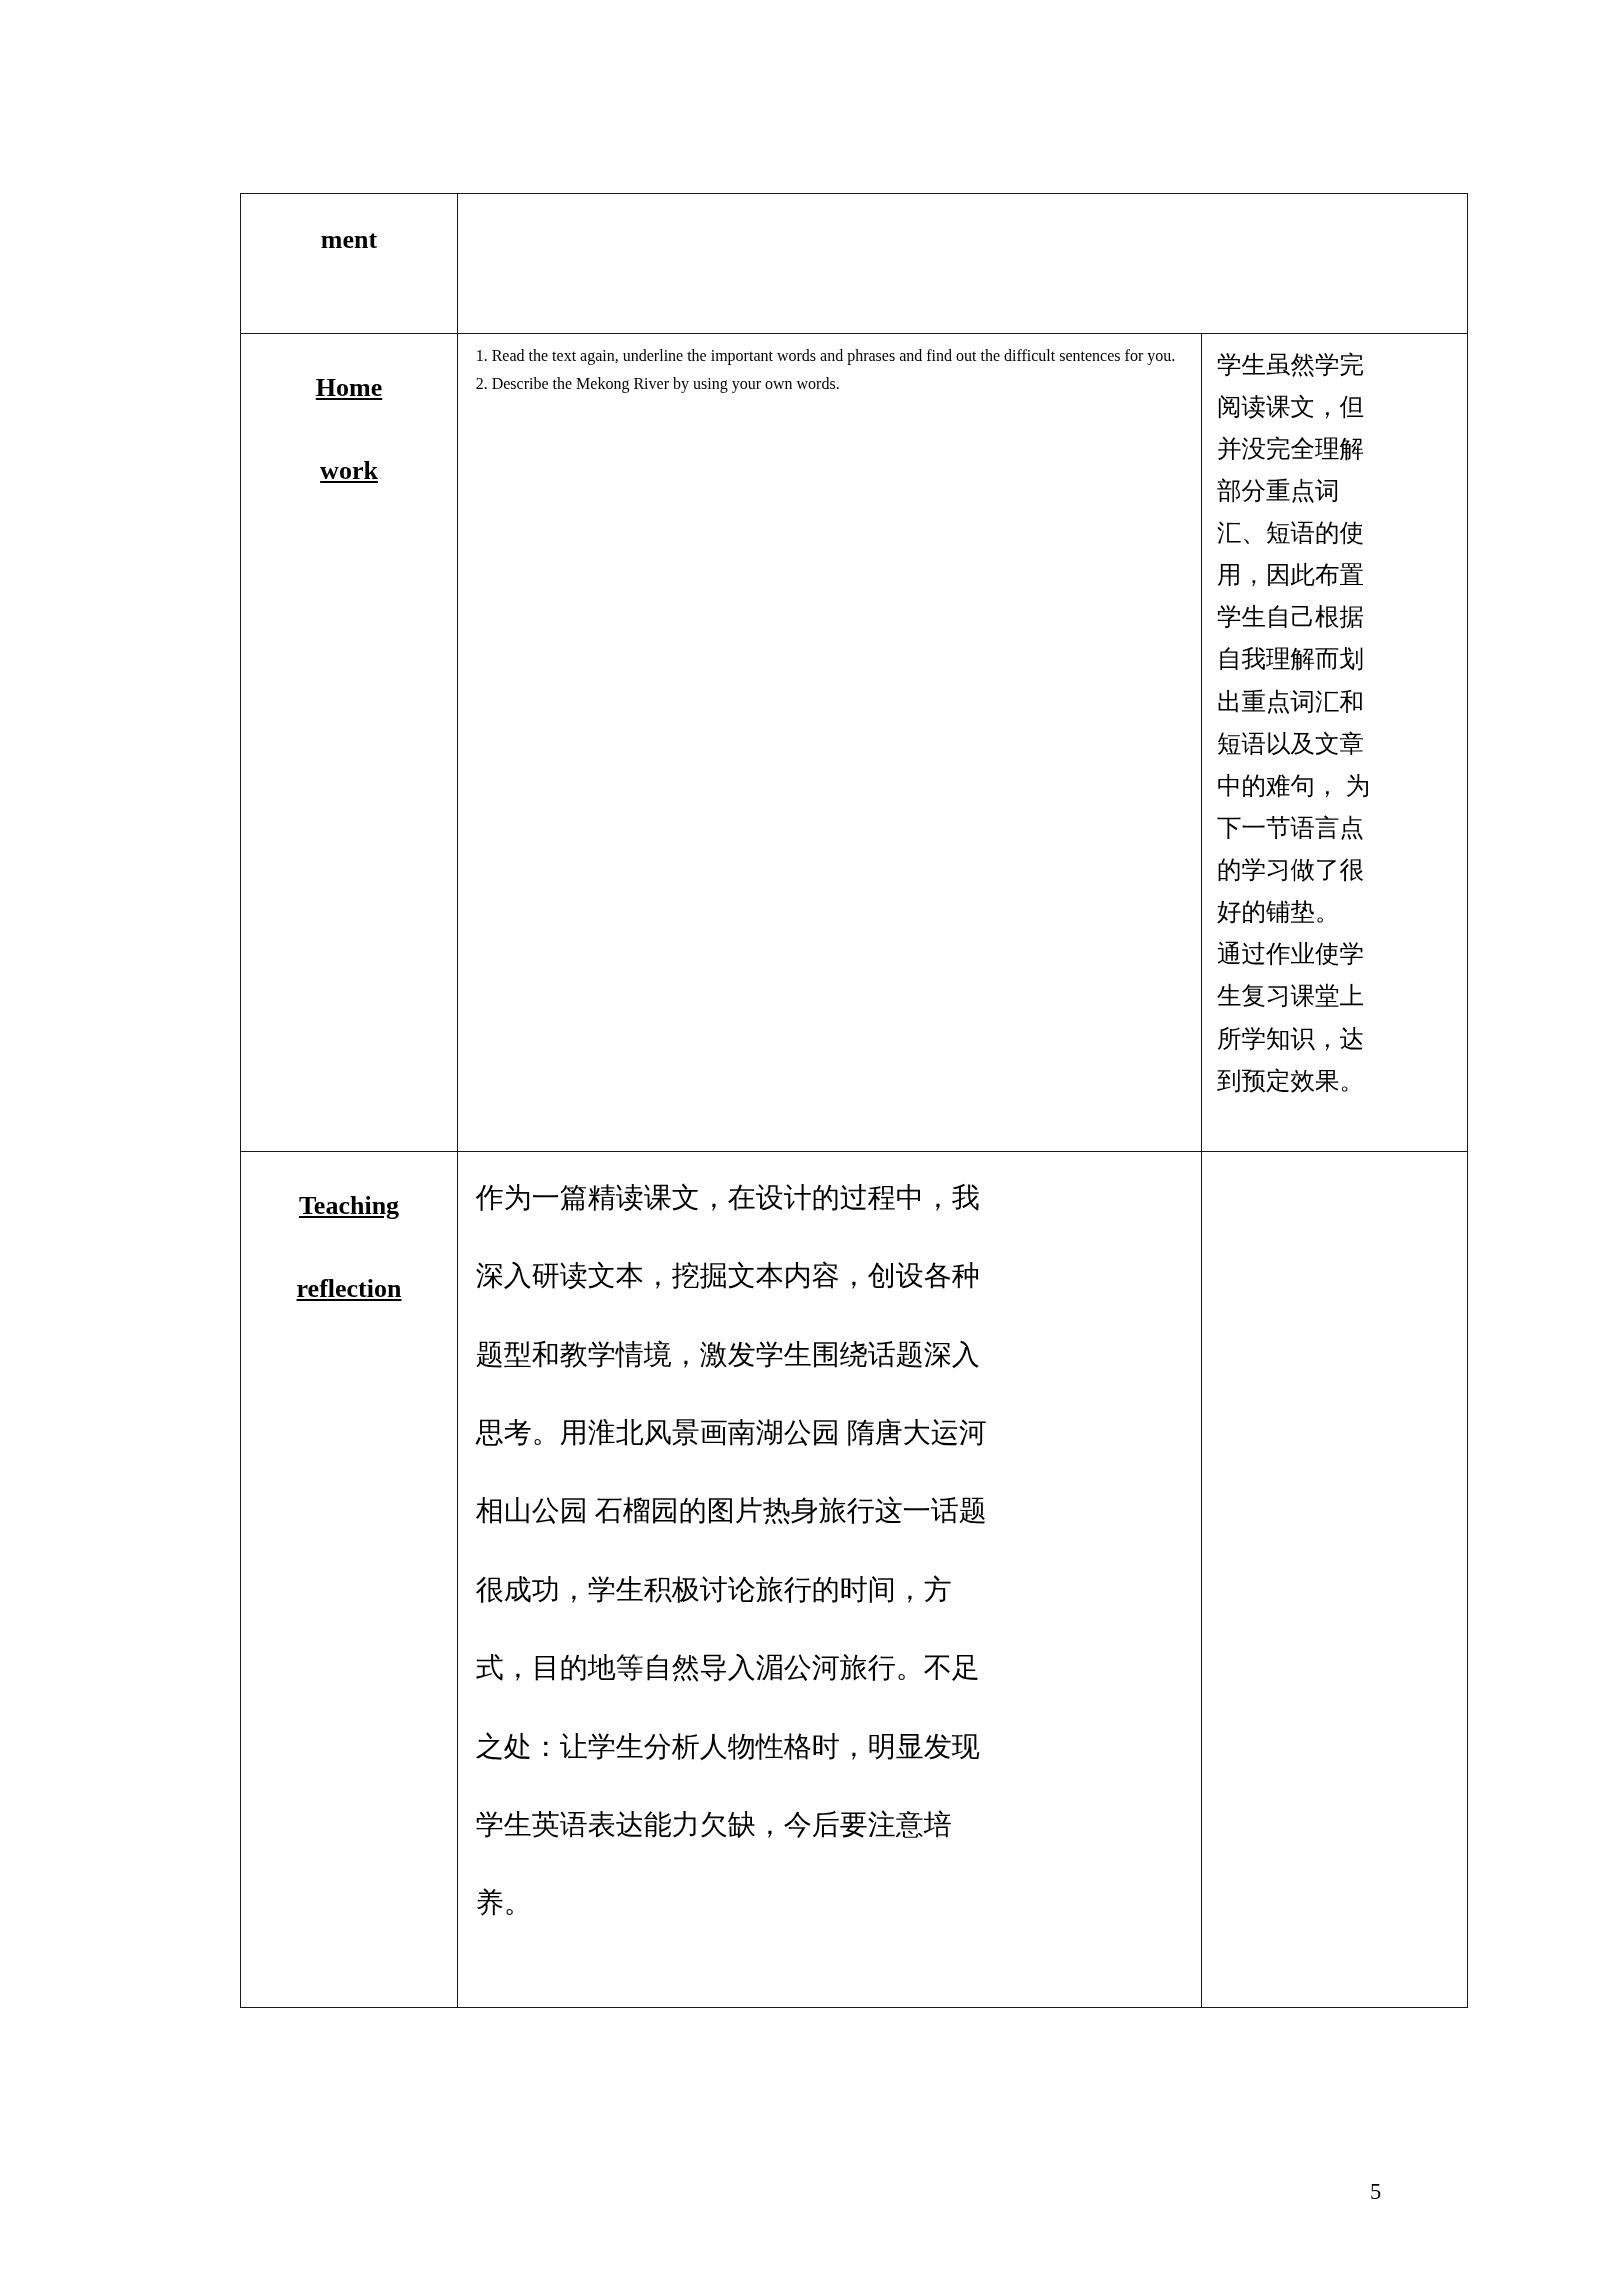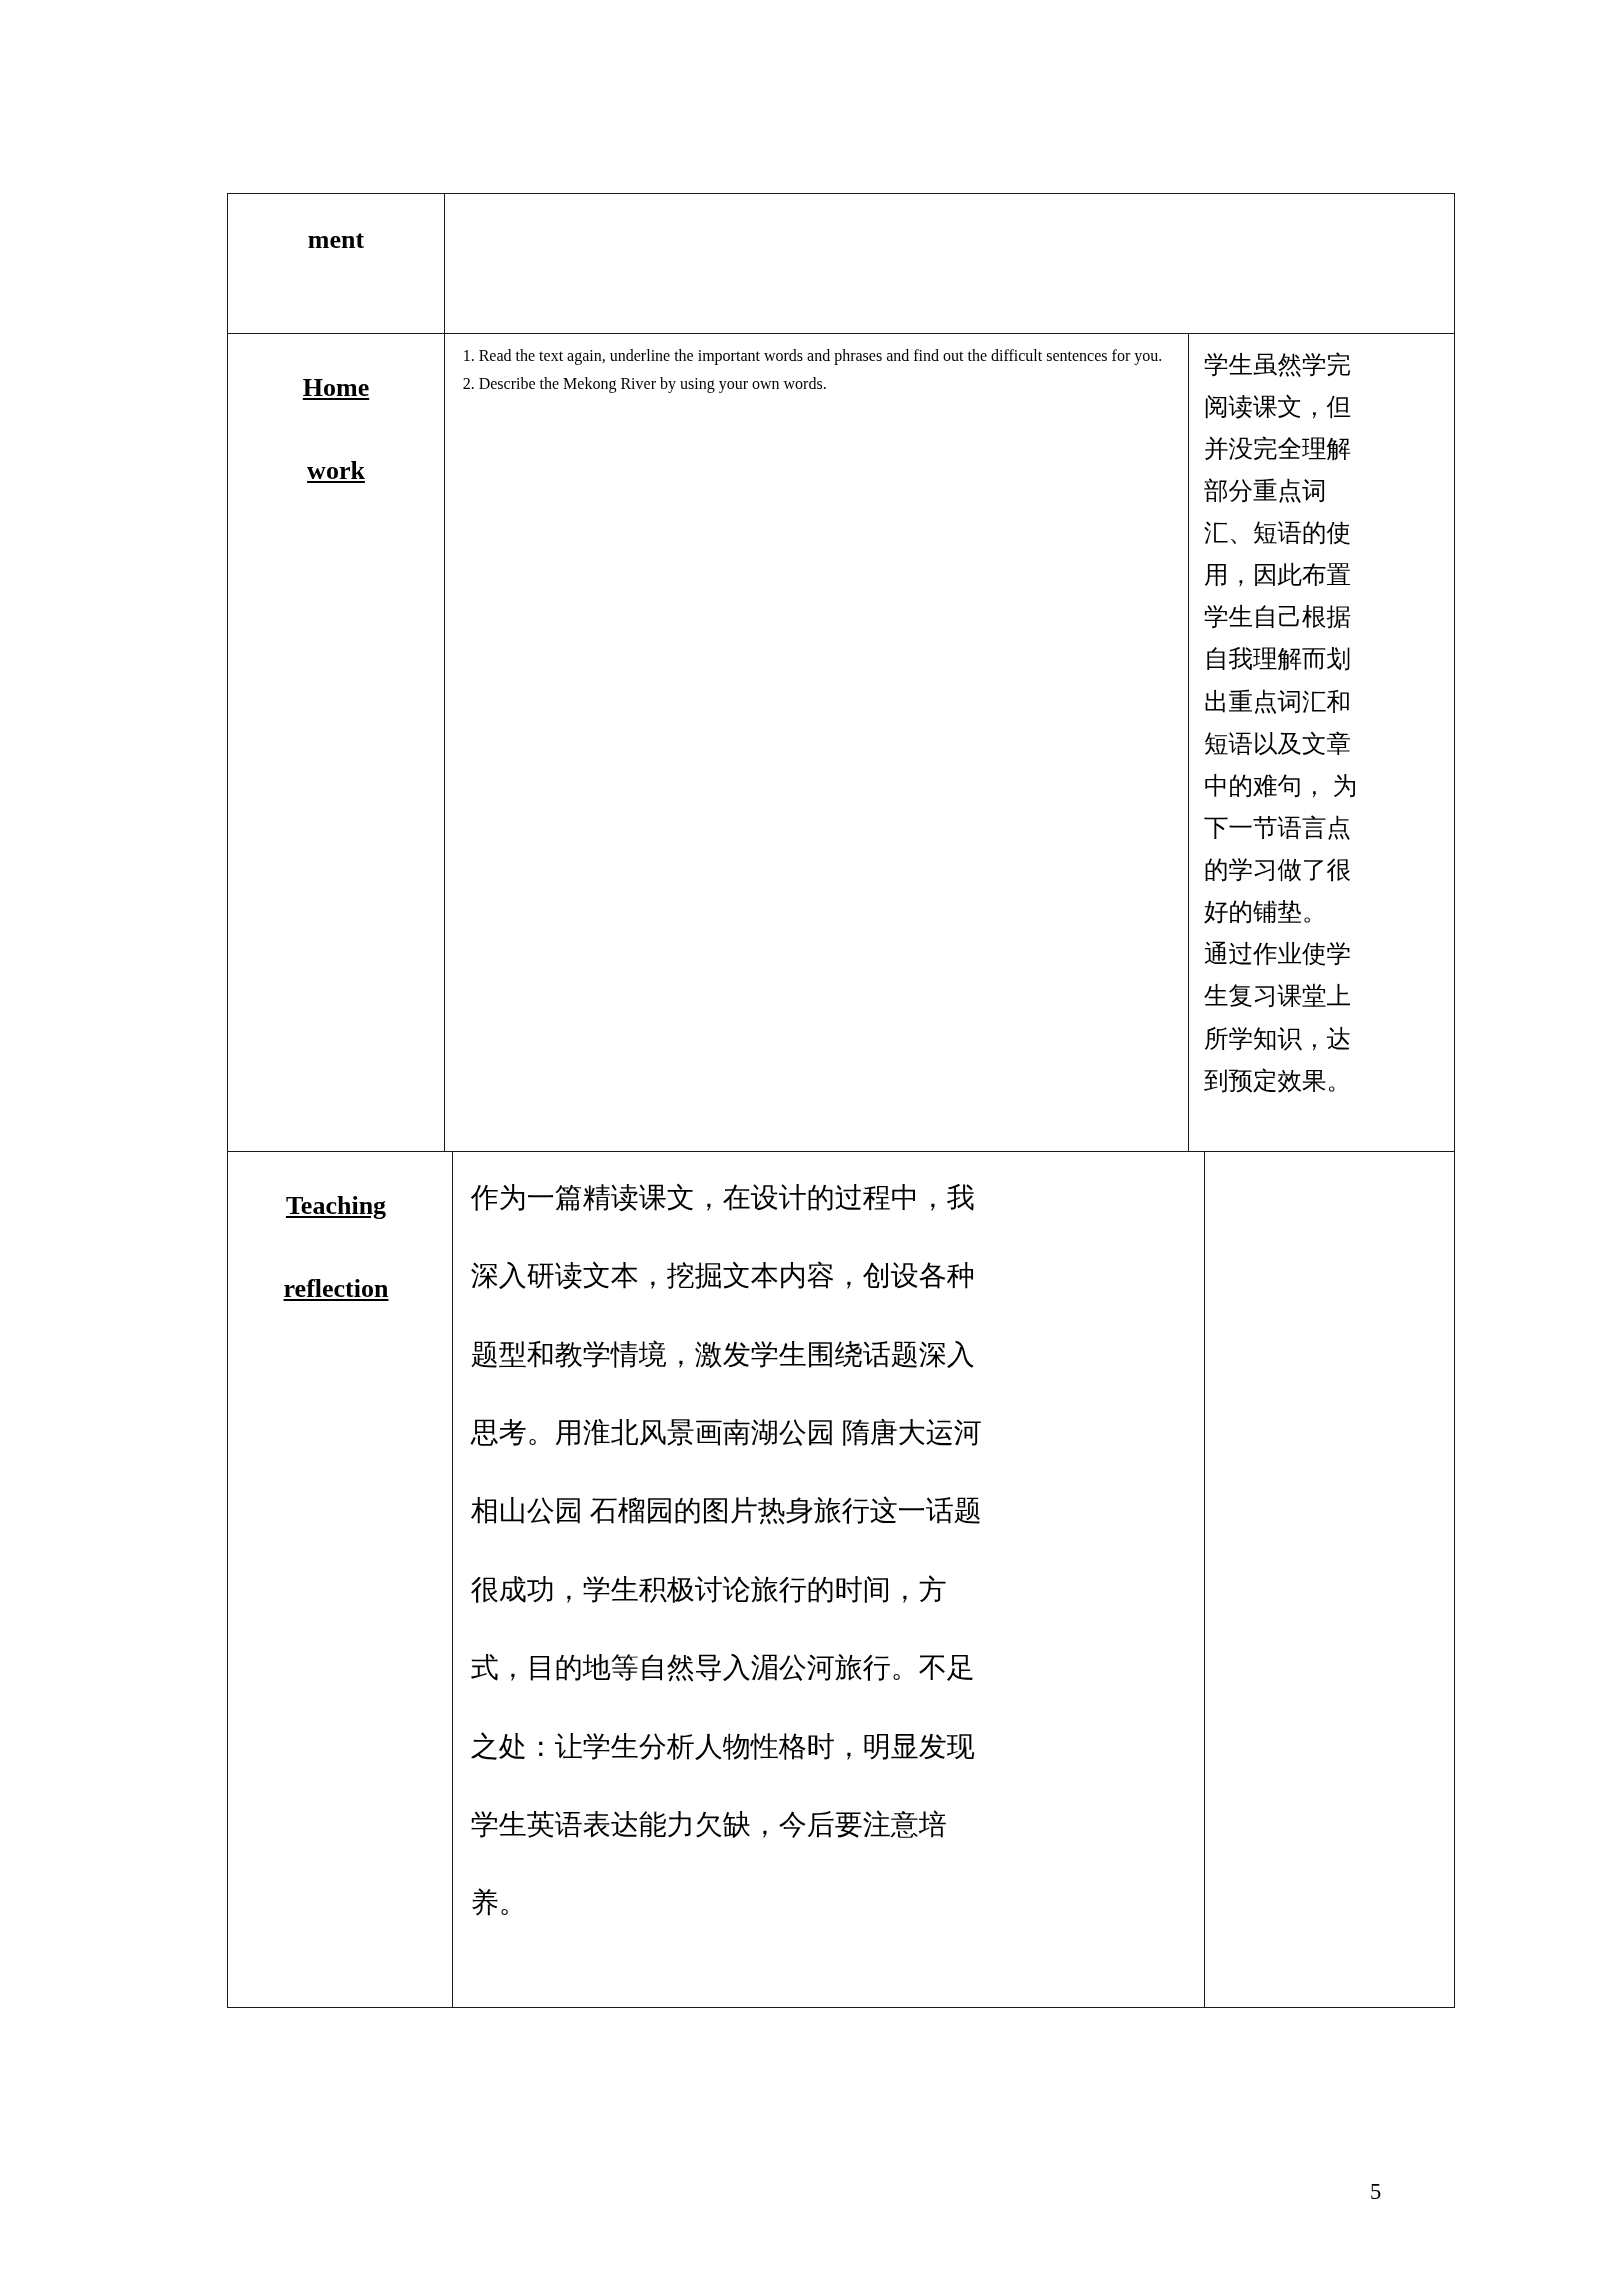--- a/index.html
+++ b/index.html
@@ -11,21 +11,21 @@
     position: relative;
     width: 1623px;
     height: 2295px;
     background: #ffffff;
     font-family: "Liberation Serif", serif;
     color: #000000;
     overflow: hidden;
   }
   .doc-table {
     position: absolute;
-    left: 227px;
+    left: 240px;
     top: 193px;
     width: 1228px;
     border: 1.4px solid #1a1a1a;
     box-sizing: border-box;
     background: #ffffff;
   }
   .t-row {
     display: flex;
     box-sizing: border-box;
   }
@@ -45,21 +45,21 @@
   }
   .col-content {
     width: 744px;
     flex: 0 0 744px;
   }
   .col-note {
     flex: 1 1 auto;
   }
   .row-1 { height: 139px; }
   .row-2 { height: 818px; }
-  .row-3 { height: 856px; gap: 8px; }
+  .row-3 { height: 856px; }
 
   .label-text {
     font-weight: bold;
     font-size: 26px;
     line-height: 3.2;
     text-align: center;
     white-space: pre-line;
     padding-top: 4.1px;
   }
   .row-2 .label-text,

